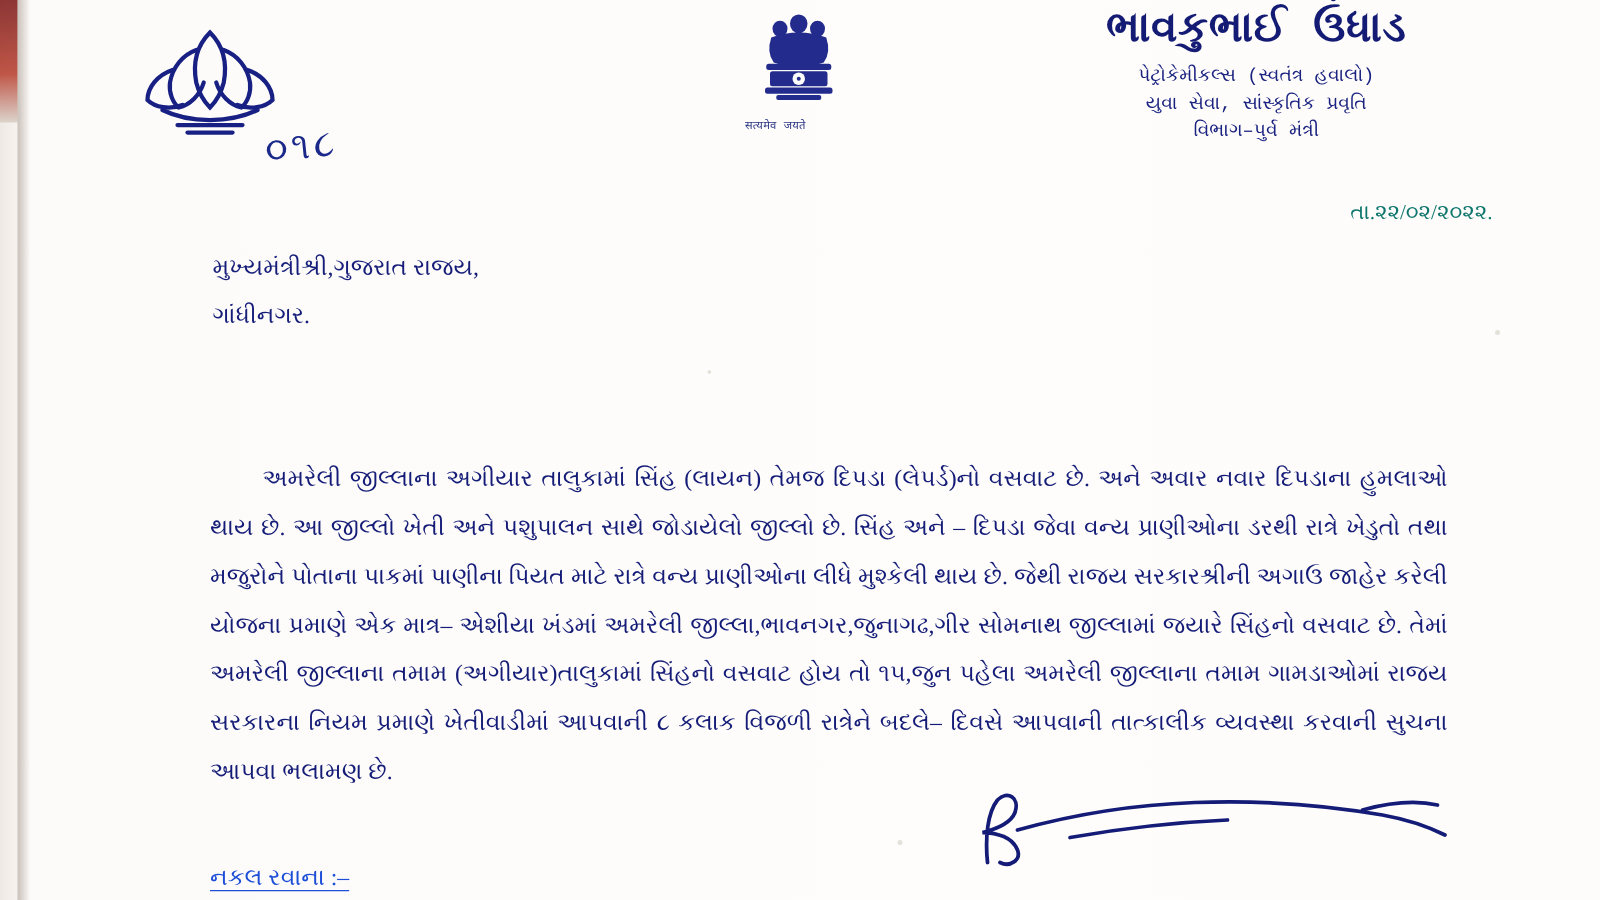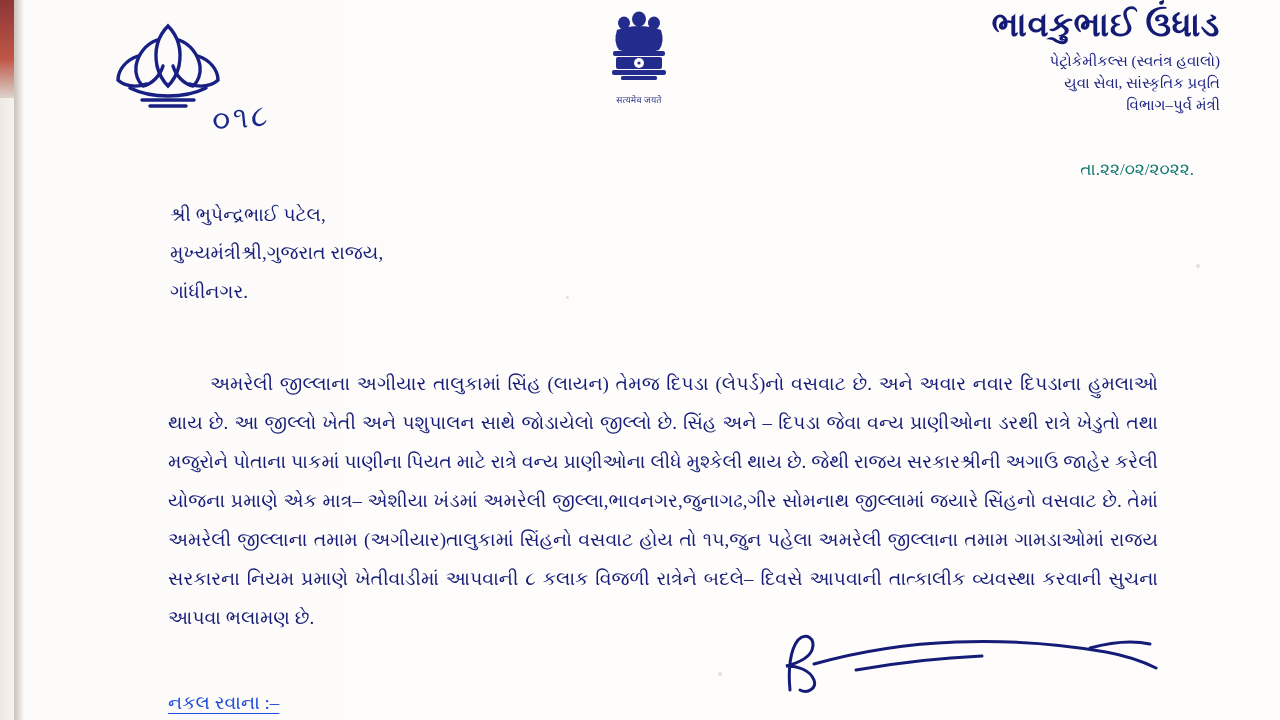--- a/index.html
+++ b/index.html
@@ -29,29 +29,30 @@
     position:absolute;left:0;top:0;width:1280px;height:190px;
   }
   
   .lotus{
     position:absolute;left:108px;top:6px;width:120px;height:104px;
   }
   .lotus svg{display:block;}
   
   .emblem{
     position:absolute;left:596px;top:10px;width:86px;height:100px;
-    text-align:center;
+    text-align:left;
+    font-family:Liberation Mono, monospace;
   }
   .emblem svg{display:block;margin:0 auto;}
   .emblem .motto{
     font-size:9px;letter-spacing:.2px;color:#2b3585;margin-top:1px;
   }
   
   .namebox{
-    position:absolute;right:60px;top:8px;text-align:right;width:430px;
+    position:absolute;right:60px;top:8px;text-align:center;width:430px;font-family:Liberation Mono, monospace;
   }
   .name{
     font-size:34px;font-weight:bold;letter-spacing:.5px;line-height:1;
     color:#141b74;
   }
   .desig{
     margin-top:9px;font-size:15px;line-height:1.45;color:#1a2280;
   }
   .desig div{white-space:nowrap;}
   .dateline{
@@ -148,21 +149,20 @@
       <div>યુવા સેવા, સાંસ્કૃતિક પ્રવૃતિ</div>
       <div>વિભાગ–પુર્વ મંત્રી</div>
     </div>
   </div>
 
   <div class="datestamp">તા.૨૨/૦૨/૨૦૨૨.</div>
   <div class="handnum">૦૧૮</div>
 </div>
 
 <div class="addr">
-  <div>શ્રી ભુપેન્દ્રભાઈ પટેલ,</div>
   <div>મુખ્યમંત્રીશ્રી,ગુજરાત રાજય,</div>
   <div>ગાંધીનગર.</div>
 </div>
 
 <div class="body">
   <p>અમરેલી જીલ્લાના અગીયાર તાલુકામાં સિંહ (લાયન) તેમજ દિપડા (લેપર્ડ)નો વસવાટ છે. અને અવાર નવાર દિપડાના હુમલાઓ થાય છે. આ જીલ્લો ખેતી અને પશુપાલન સાથે જોડાયેલો જીલ્લો છે. સિંહ અને – દિપડા જેવા વન્ય પ્રાણીઓના ડરથી રાત્રે ખેડુતો તથા મજુરોને પોતાના પાકમાં પાણીના પિયત માટે રાત્રે વન્ય પ્રાણીઓના લીધે મુશ્કેલી થાય છે. જેથી રાજય સરકારશ્રીની અગાઉ જાહેર કરેલી યોજના પ્રમાણે એક માત્ર– એશીયા ખંડમાં અમરેલી જીલ્લા,ભાવનગર,જુનાગઢ,ગીર સોમનાથ જીલ્લામાં જયારે સિંહનો વસવાટ છે. તેમાં અમરેલી જીલ્લાના તમામ (અગીયાર)તાલુકામાં સિંહનો વસવાટ હોય તો ૧૫,જુન પહેલા અમરેલી જીલ્લાના તમામ ગામડાઓમાં રાજય સરકારના નિયમ પ્રમાણે ખેતીવાડીમાં આપવાની ૮ કલાક વિજળી રાત્રેને બદલે– દિવસે આપવાની તાત્કાલીક વ્યવસ્થા કરવાની સુચના આપવા ભલામણ છે.</p>
 </div>
 
 <div class="sign">
   <svg width="420" height="70" viewBox="0 0 420 70">

